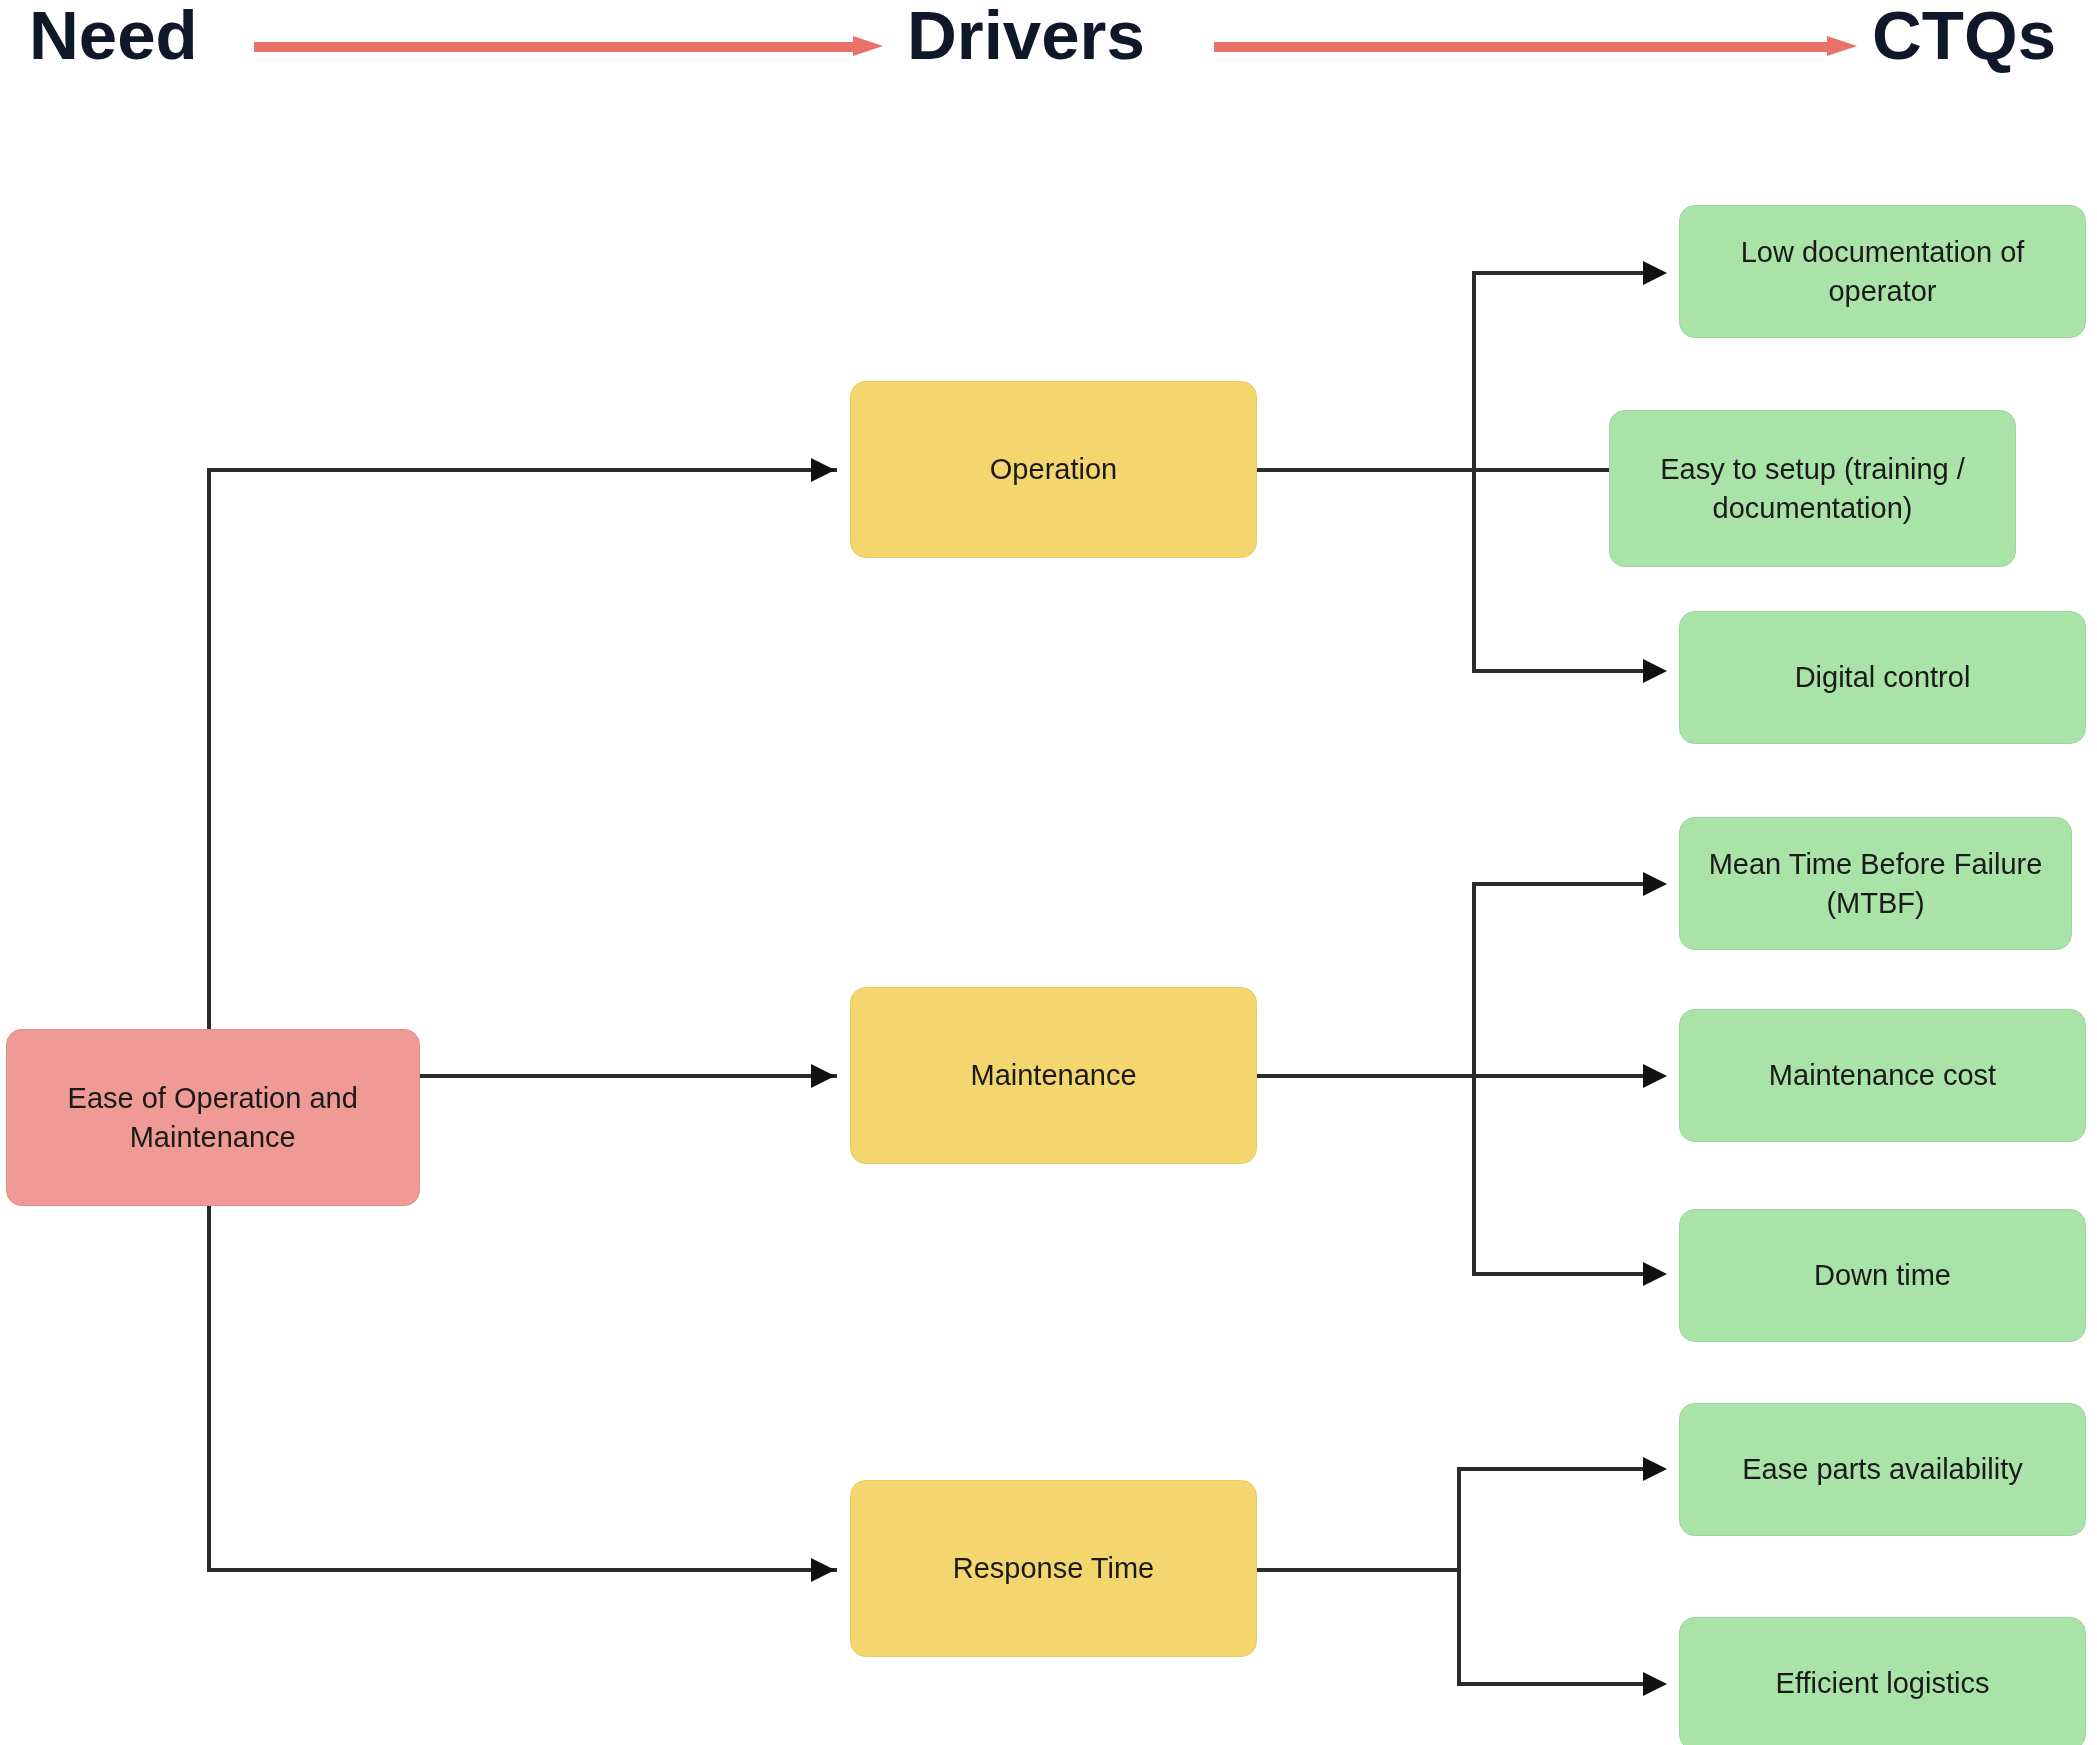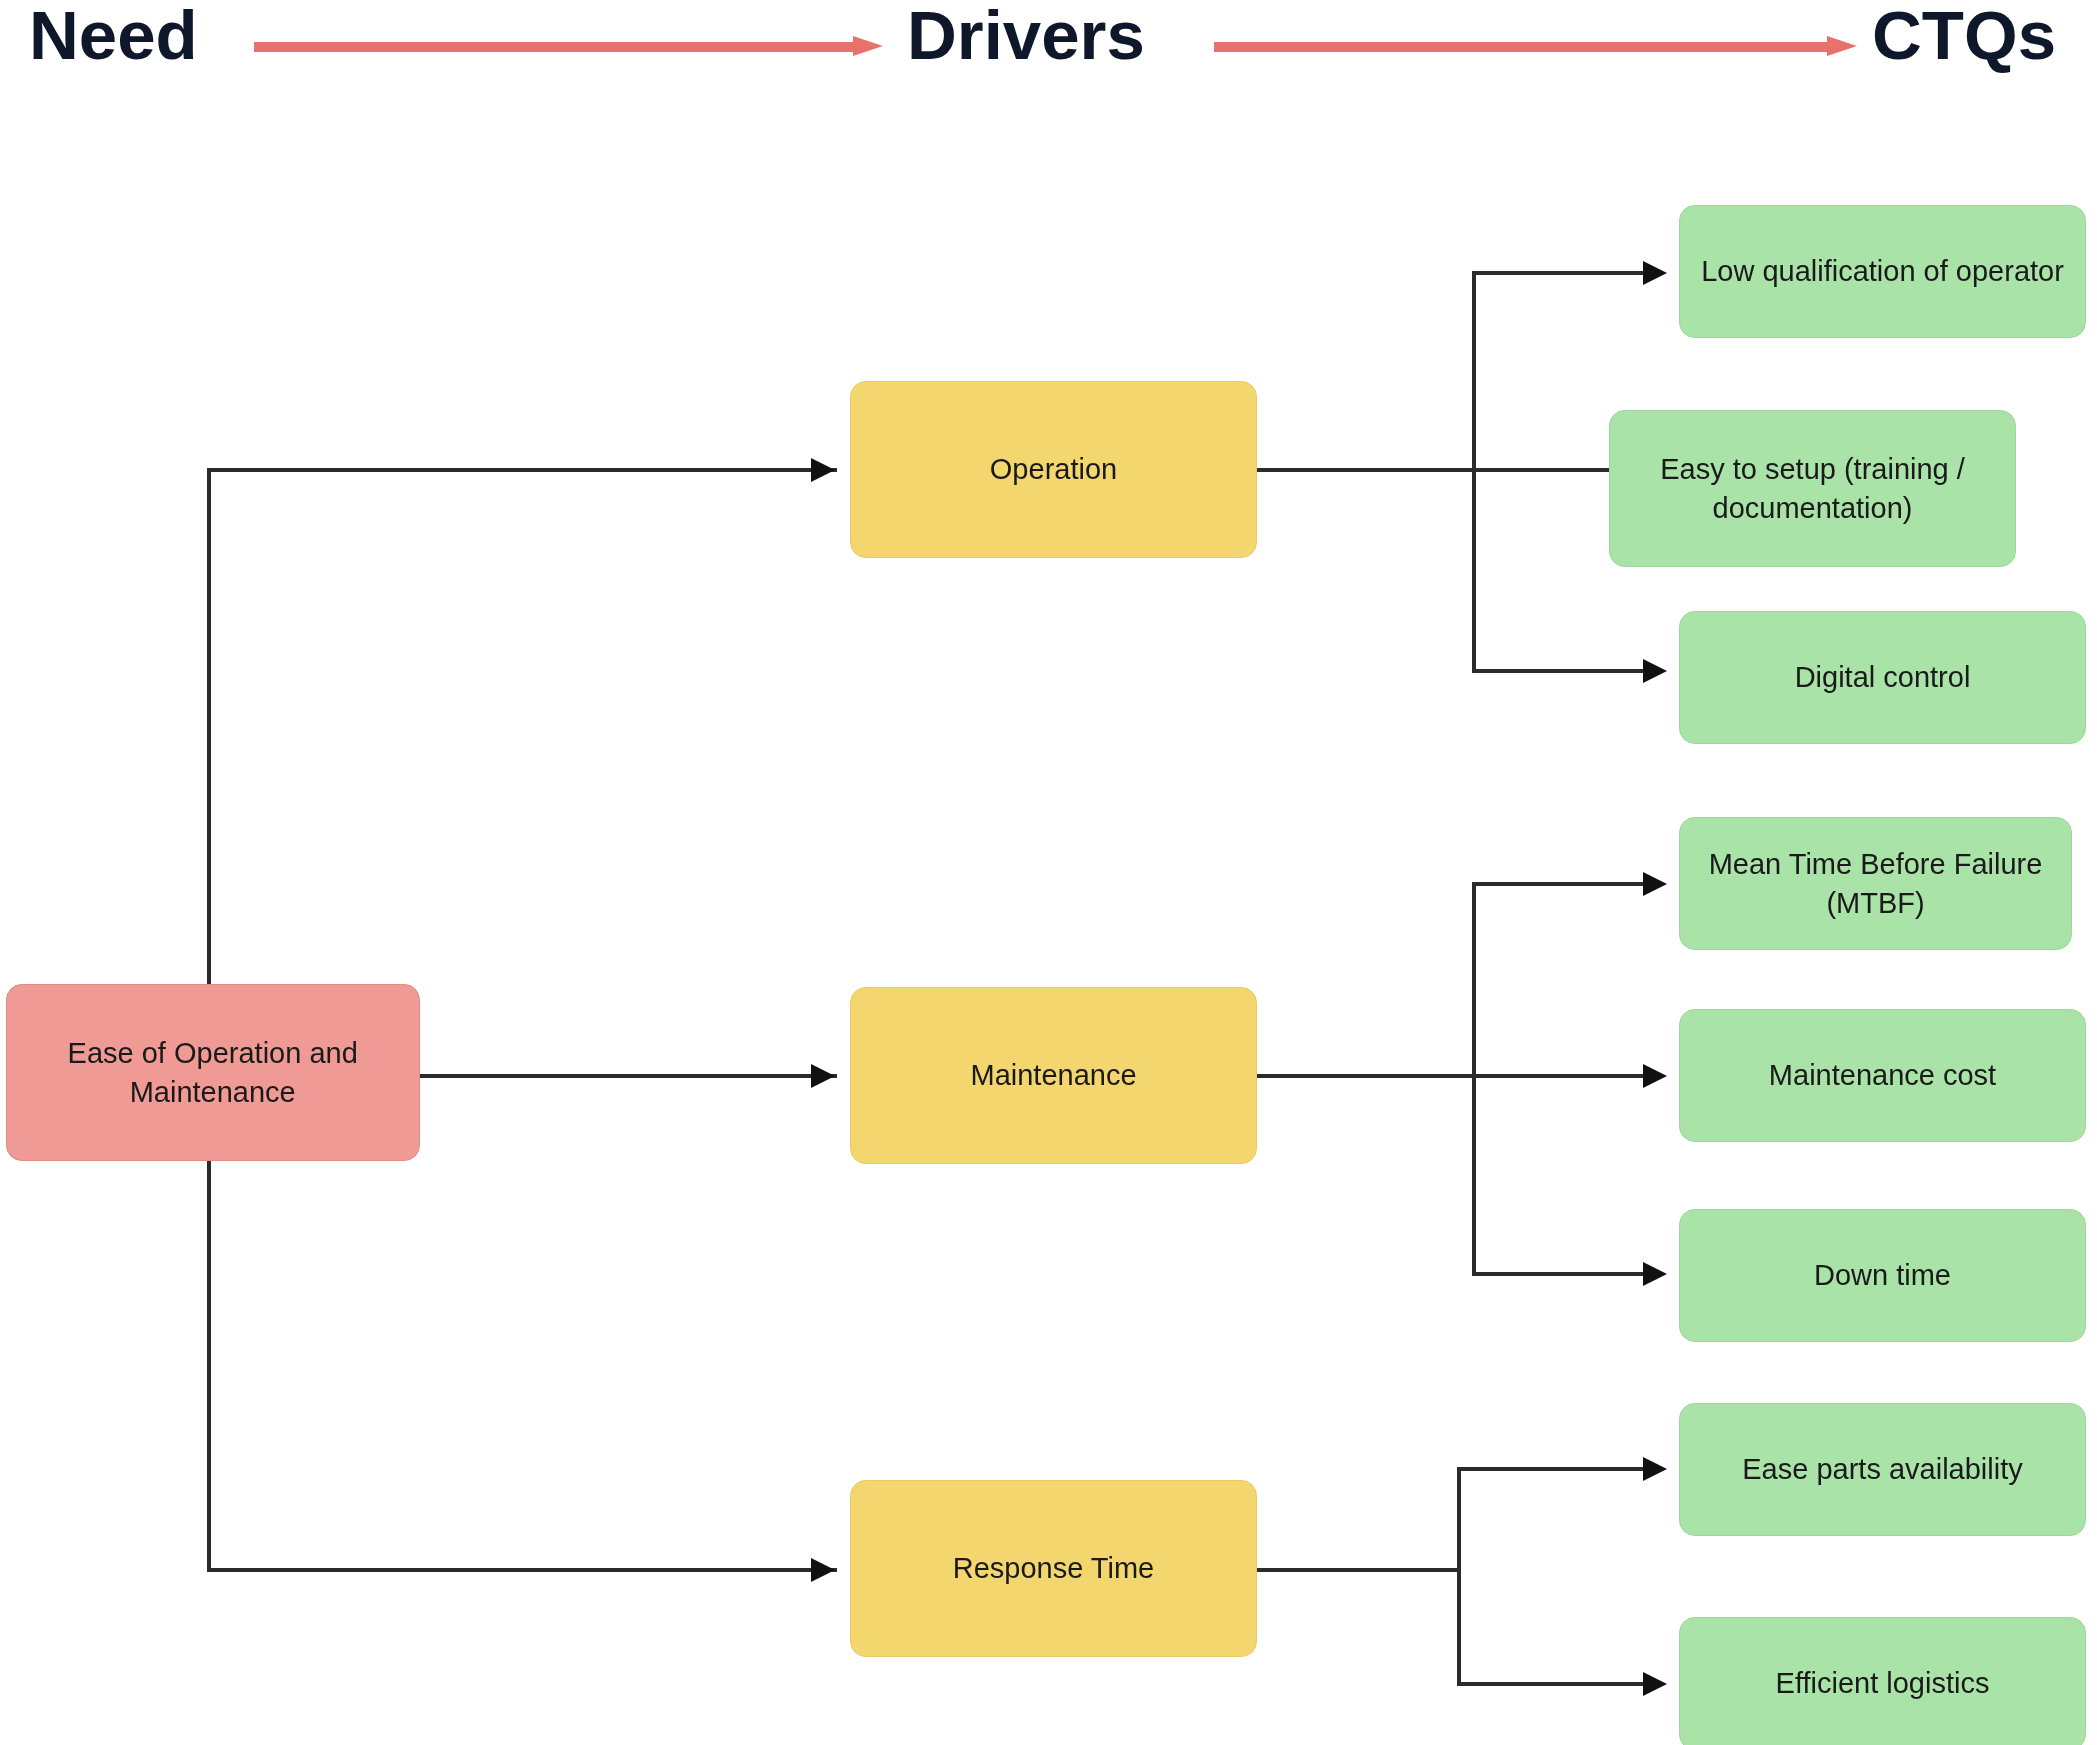--- a/index.html
+++ b/index.html
@@ -66,21 +66,21 @@
     align-items: center;
     justify-content: center;
     text-align: center;
     color: #1a1a1a;
     font-family: "Liberation Sans", sans-serif;
     font-size: 29px;
     line-height: 39px;
     padding: 2.9px 15.7px;
     z-index: 5;
   }
-  .node.need   { background: #ef9a94; border: 1.4px solid #e38b84; }
+  .node.need   { background: #ef9a94; border: 1.4px solid #e38b84; margin-top: 45px; }
   .node.driver { background: #f3d66d; border: 1.4px solid #e8cb63; }
   .node.ctq    { background: #a9e3a8; border: 1.4px solid #9ed79d; }
 
   
   .hline, .vline {
     position: absolute;
     background: #2b2b2b;
     z-index: 1;
   }
   .hline { height: 3.6px; }
@@ -153,21 +153,21 @@
   <div class="arrowhead" style="left:1643px; top:1672px;"></div>
 
   <div class="node need" style="left:5.7px; top:984px; width:414px; height:177px;">Ease of Operation and Maintenance</div>
 
   <div class="node driver" style="left:850px; top:381px; width:407px; height:177px;">Operation</div>
 
   <div class="node driver" style="left:850px; top:987px; width:407px; height:177px;">Maintenance</div>
 
   <div class="node driver" style="left:850px; top:1480px; width:407px; height:177px;">Response Time</div>
 
-  <div class="node ctq" style="left:1679px; top:205px; width:407px; height:133px;">Low qualification of operator</div>
+  <div class="node ctq" style="left:1679px; top:205px; width:407px; height:133px;">Low documentation of operator</div>
 
   <div class="node ctq" style="left:1609px; top:410px; width:407px; height:157px;">Easy to setup (training / documentation)</div>
 
   <div class="node ctq" style="left:1679px; top:611px; width:407px; height:133px;">Digital control</div>
 
   <div class="node ctq" style="left:1679px; top:817px; width:393px; height:133px;">Mean Time Before Failure (MTBF)</div>
 
   <div class="node ctq" style="left:1679px; top:1009px; width:407px; height:133px;">Maintenance cost</div>
 
   <div class="node ctq" style="left:1679px; top:1209px; width:407px; height:133px;">Down time</div>

